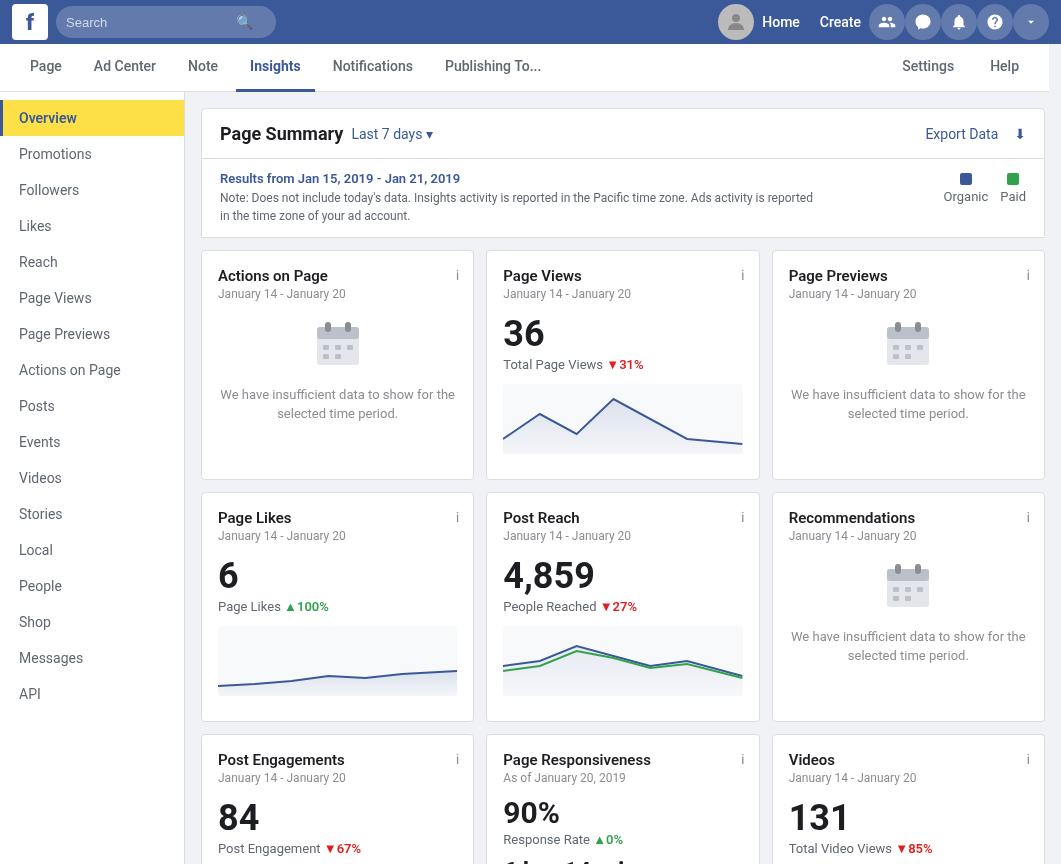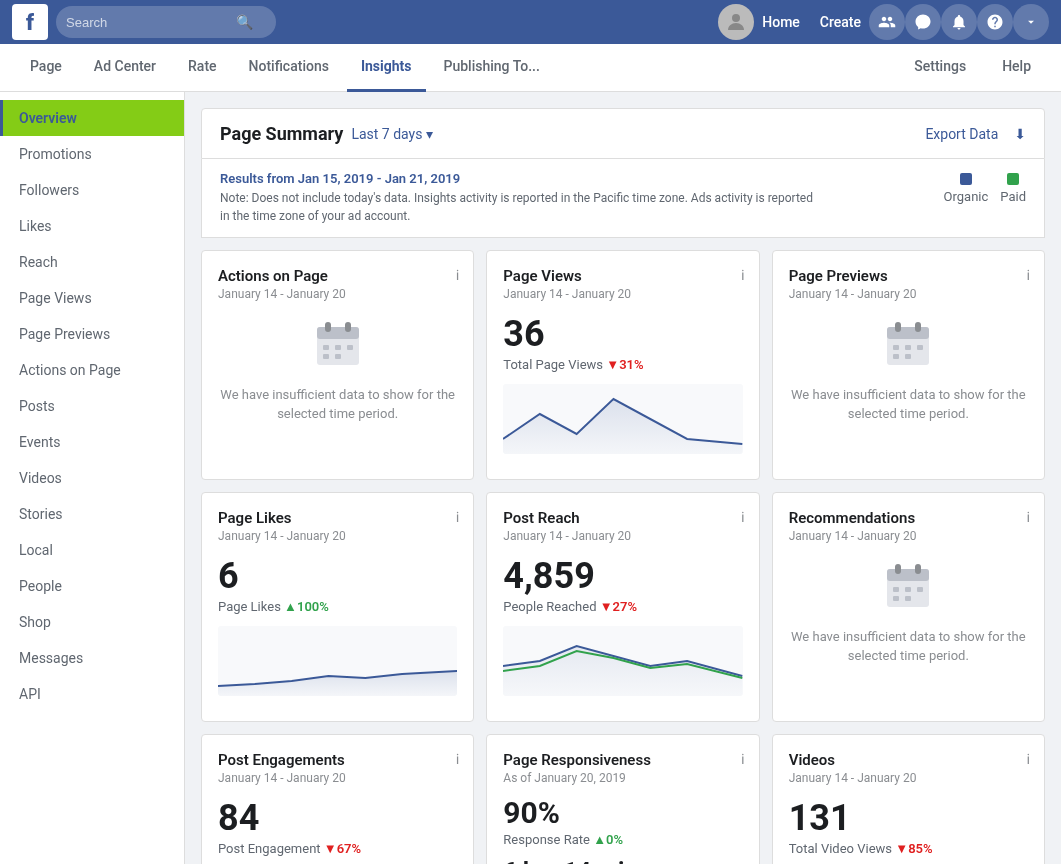--- a/index.html
+++ b/index.html
@@ -67,21 +67,21 @@
     }
 
     
     .secondary-nav {
       background: white;
       border-bottom: 1px solid #ddd;
       height: 48px;
       display: flex; align-items: center;
       padding: 0 16px;
       position: fixed;
-      top: 44px; left: 0; right: 0;
+      top: 44px; left: 0; right: 12px;
       z-index: 99;
     }
     .sec-nav-left {
       display: flex; align-items: center; gap: 4px;
     }
     .sec-nav-item {
       padding: 12px 14px;
       font-size: 14px; font-weight: 500;
       color: #606770; cursor: pointer;
       height: 48px; display: flex; align-items: center;
@@ -119,21 +119,21 @@
     }
     .sidebar-item {
       padding: 10px 16px;
       font-size: 14px;
       color: #606770;
       cursor: pointer;
       border-left: 3px solid transparent;
     }
     .sidebar-item.active {
       color: #3b5998;
-      background: #84cc16;
+      background: #fde047;
       border-left: 3px solid #3b5998;
       font-weight: 600;
     }
 
     
     .content {
       margin-left: 185px;
       padding: 16px;
       flex: 1;
     }
@@ -283,23 +283,23 @@
           <path d="M7 10l5 5 5-5z"></path>
         </svg>
     </div>
   </div>
 </div>
 
 <div class="secondary-nav">
   <div class="sec-nav-left">
     <div class="sec-nav-item">Page</div>
     <div class="sec-nav-item">Ad Center</div>
-    <div class="sec-nav-item">Rate</div>
+    <div class="sec-nav-item">Note</div>
+    <div class="sec-nav-item active">Insights</div>
     <div class="sec-nav-item">Notifications</div>
-    <div class="sec-nav-item active">Insights</div>
     <div class="sec-nav-item">Publishing To...</div>
   </div>
   <div class="sec-nav-right">
     <div class="sec-nav-item">Settings</div>
     <div class="sec-nav-item">Help</div>
   </div>
 </div>
 
 <div class="main-layout">
 

